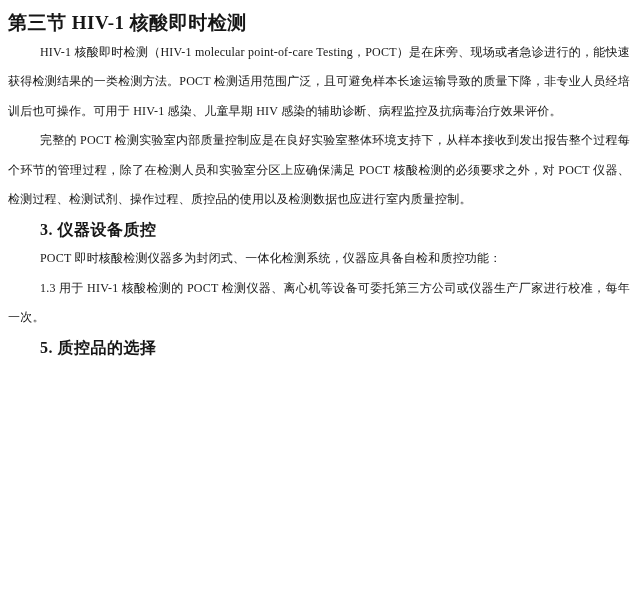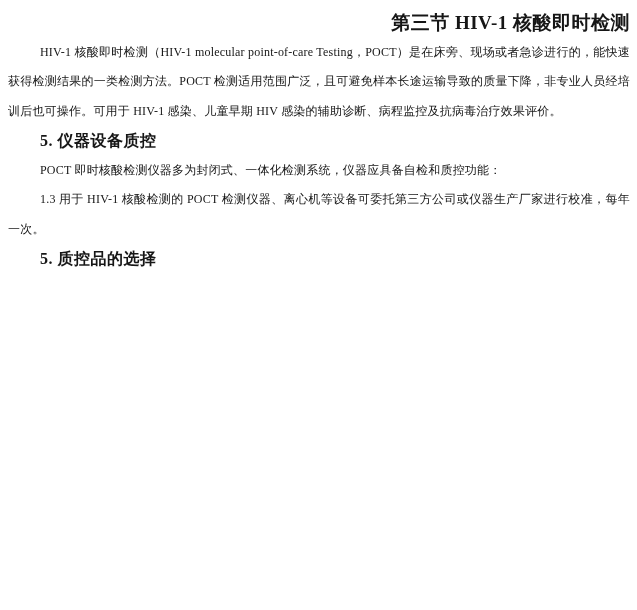--- a/index.html
+++ b/index.html
@@ -14,21 +14,21 @@
       height: 610px;
       background: #ffffff;
       color: #161616;
       font-family: "Liberation Serif", "DejaVu Serif", serif;
       padding: 8px 7px 0 8px;
       overflow: hidden;
     }
     .doc-title {
       font-size: 19px;
       font-weight: 700;
-      text-align: right;
+      text-align: left;
       line-height: 29.5px;
       letter-spacing: 0.5px;
       white-space: nowrap;
     }
     .page p.body {
       font-size: 12px;
       line-height: 29.5px;
       text-align: justify;
       text-justify: auto;
       text-indent: 32px;
@@ -45,22 +45,23 @@
     }
   </style>
 </head>
 <body>
 
 <div class="page">
   <h1 class="doc-title">第三节 HIV-1 核酸即时检测</h1>
 
   <p class="body">HIV-1 核酸即时检测（HIV-1 molecular point-of-care Testing，POCT）是在床旁、现场或者急诊进行的，能快速获得检测结果的一类检测方法。POCT 检测适用范围广泛，且可避免样本长途运输导致的质量下降，非专业人员经培训后也可操作。可用于 HIV-1 感染、儿童早期 HIV 感染的辅助诊断、病程监控及抗病毒治疗效果评价。</p>
 
+  <p class="body">完整的 POCT 检测实验室内部质量控制应是在良好实验室整体环境支持下，从样本接收到发出报告整个过程每个环节的管理过程，除了在检测人员和实验室分区上应确保满足 POCT 核酸检测的必须要求之外，对 POCT 仪器、检测过程、检测试剂、操作过程、质控品的使用以及检测数据也应进行室内质量控制。</p>
 
-  <h2 class="heading">5. 仪器设备质控</h2>
+  <h2 class="heading">3. 仪器设备质控</h2>
 
   <p class="body">POCT 即时核酸检测仪器多为封闭式、一体化检测系统，仪器应具备自检和质控功能：</p>
 
 
 
   <p class="body">1.3 用于 HIV-1 核酸检测的 POCT 检测仪器、离心机等设备可委托第三方公司或仪器生产厂家进行校准，每年一次。</p>
 
   <h2 class="heading">5. 质控品的选择</h2>
 </div>
 

